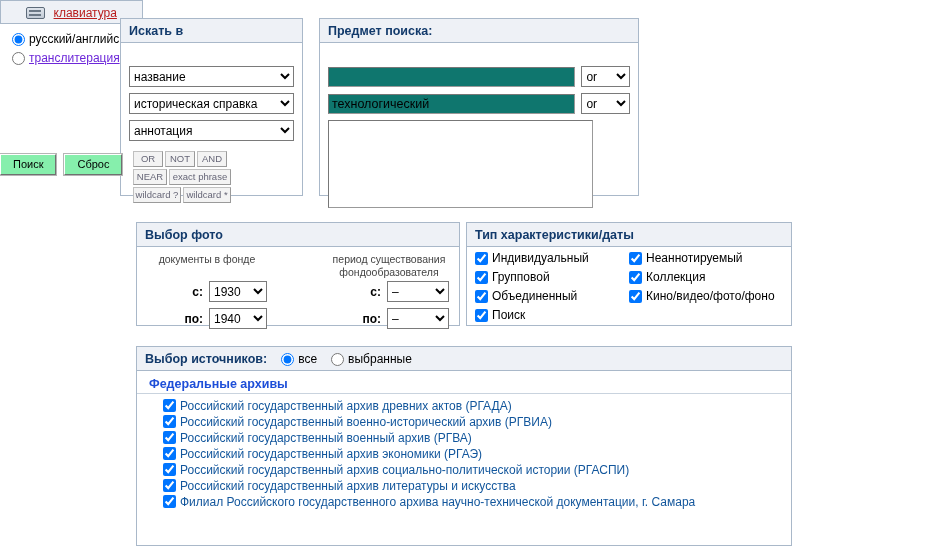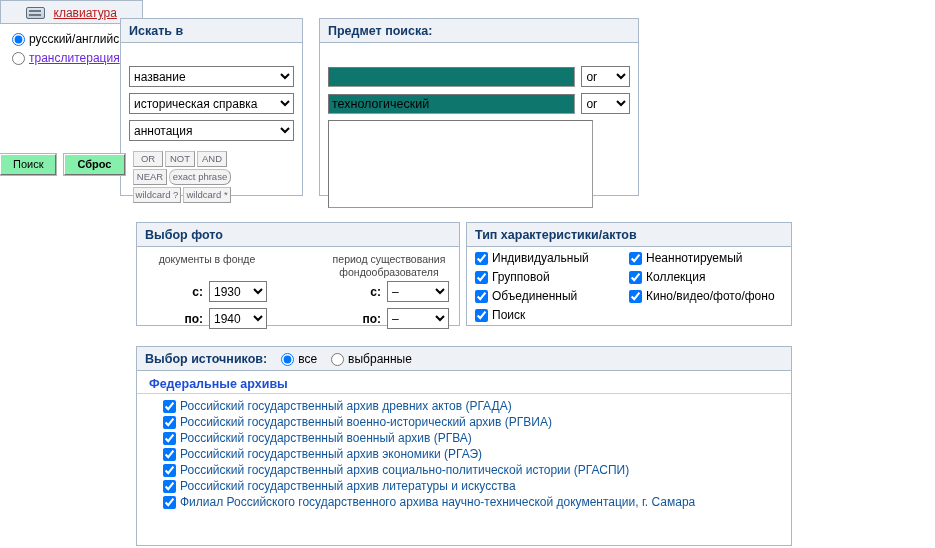--- a/index.html
+++ b/index.html
@@ -156,21 +156,21 @@
     border-right-color: #9a9a9a;
     border-bottom-color: #9a9a9a;
     padding: 1px 0 2px 0;
     margin-right: 2px;
     text-align: center;
     box-sizing: border-box;
     cursor: default;
   }
   .op-w1 { width: 30px; }
   .op-w2 { width: 34px; }
-  .op-w3 { width: 62px; border-radius: 7px; }
+  .op-w3 { width: 62px; }
   .op-w4 { width: 48px; }
 
   
   .pbtn {
     font-family: "Liberation Sans", sans-serif;
     font-size: 11px;
     color: #000;
     background: #86efac;
     border: 1px solid #fff;
     border-right-color: #707070;
@@ -265,21 +265,21 @@
   .group-title {
     color: #1d4ed8;
     font-weight: bold;
     font-size: 12.5px;
     padding: 6px 0 2px 12px;
     border-bottom: 1px solid #c9d3de;
     margin-bottom: 4px;
   }
   .arch-row {
     display: flex;
-    align-items: flex-end;
+    align-items: flex-start;
     padding: 1px 0 1px 26px;
   }
   .arch-row a {
     color: #12569c;
     text-decoration: none;
     font-size: 12px;
   }
 </style>
 </head>
 <body>
@@ -353,21 +353,21 @@
         <span style="font-size:12px;">русский/английский</span>
       </div>
       <div style="display:flex;align-items:center;">
         <input class="rad" type="radio" name="lang" style="">
         <span style="font-size:12px;color:#6d28d9;text-decoration:underline;">транслитерация</span>
       </div>
     </div>
 
     <div style="position:absolute;left:0px;top:154px;display:flex;">
       <div class="pbtn">Поиск</div>
-      <div class="pbtn" style="margin-left:8px;font-weight:bold;">Сброс</div>
+      <div class="pbtn" style="margin-left:8px;">Сброс</div>
     </div>
   </div>
 
   <div class="panel" id="date-panel">
     <div class="panel-head">Выбор фото</div>
     <div class="panel-body" style="padding:2px 0 0 0;">
       <div class="date-cols">
         <div class="date-col">
           <div class="date-col-title">документы в фонде</div>
           <div class="date-line">
@@ -399,21 +399,21 @@
             <select class="sel sel-dash">
               <option>–</option>
             </select>
           </div>
         </div>
       </div>
     </div>
   </div>
 
   <div class="panel" id="type-panel">
-    <div class="panel-head">Тип характеристики/актов</div>
+    <div class="panel-head">Тип характеристики/даты</div>
     <div class="panel-body" style="padding:1px 8px;">
       <div class="type-grid">
         <div class="type-col">
           <div class="type-item">
             <input class="chk" type="checkbox" checked="" style="">
             <span>Индивидуальный</span>
           </div>
           <div class="type-item">
             <input class="chk" type="checkbox" checked="" style="">
             <span>Групповой</span>

